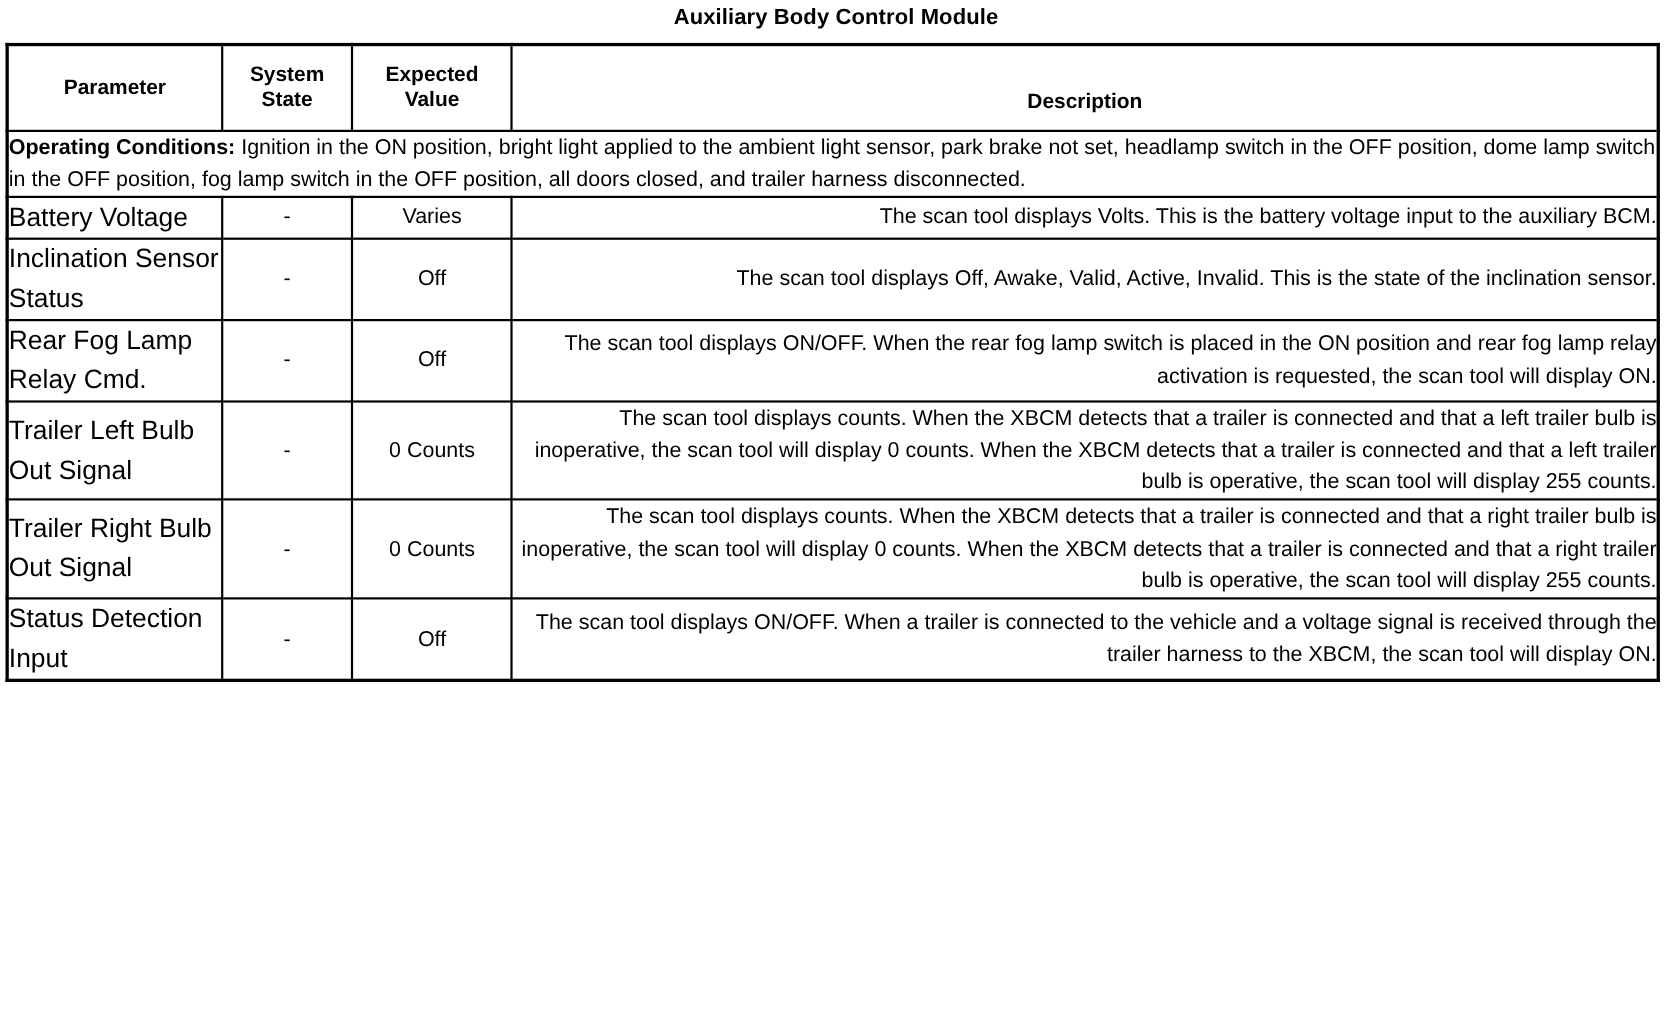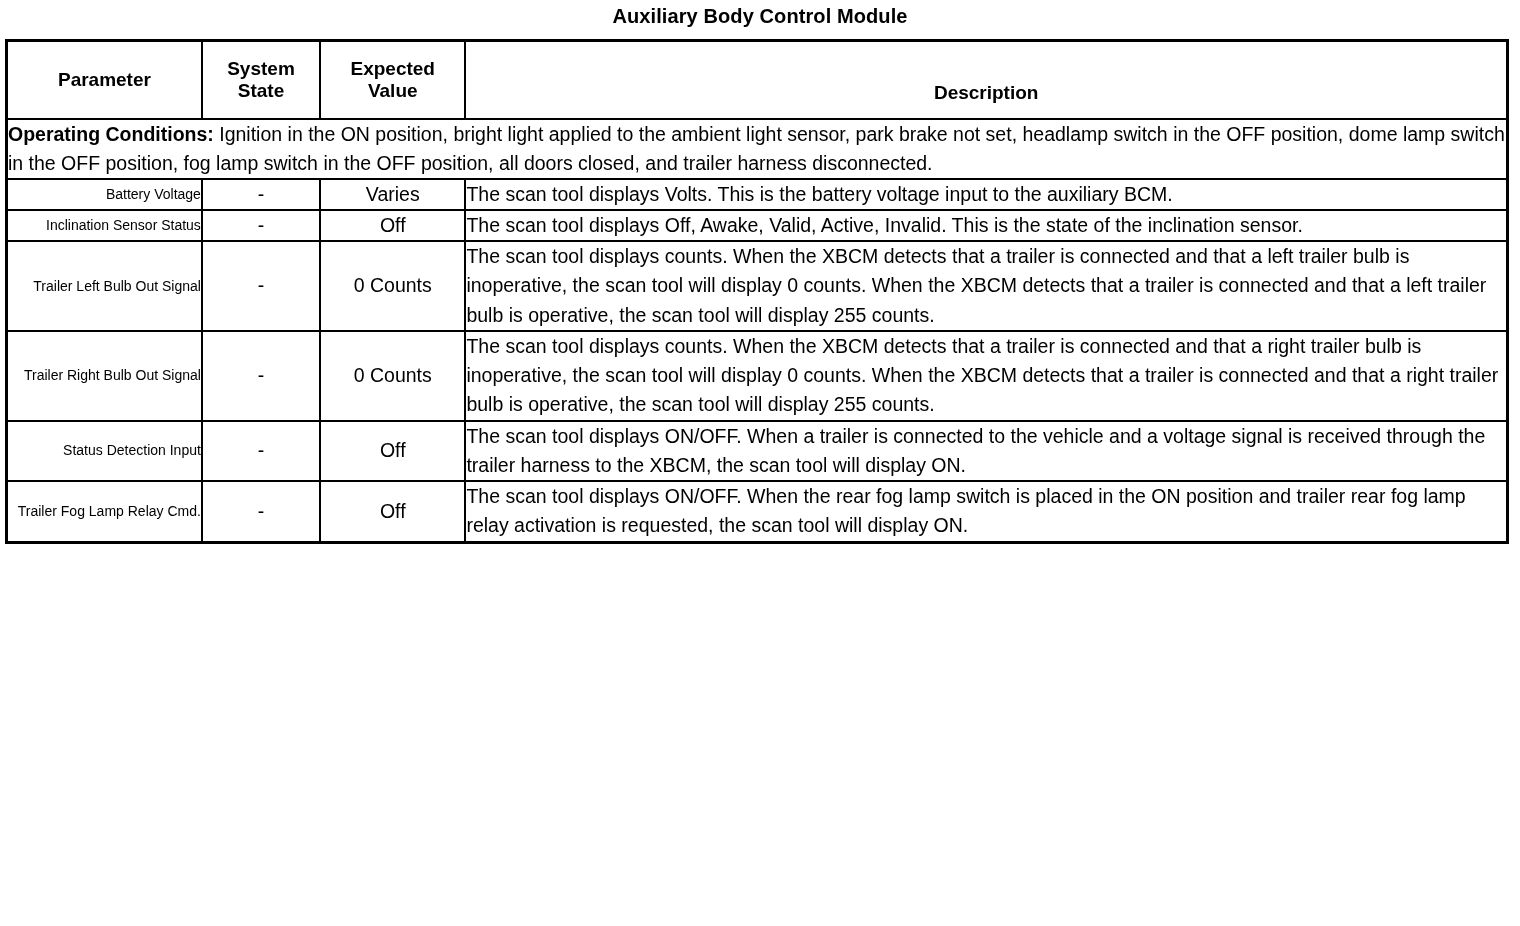--- a/index.html
+++ b/index.html
@@ -61,35 +61,35 @@
     padding: 7px 9px 9px 9px;
     font-size: 19.5px;
     line-height: 1.48;
     text-align: left;
     vertical-align: top;
     margin-left: 35px;
   }
   td.cond-cell b { font-weight: bold; }
 
   td.param-cell {
-    font-size: 14px;
+    font-size: 24px;
     line-height: 1.5;
-    text-align: right;
+    text-align: left;
     padding: 3px 5px 3px 8px;
   }
   td.state-cell,
   td.value-cell {
     font-size: 19.5px;
     text-align: center;
     line-height: 1.4;
   }
   td.desc-cell {
     font-size: 19.5px;
     line-height: 1.5;
-    text-align: left;
+    text-align: right;
     padding: 4px 10px 4px 9px;
   }
 </style>
 </head>
 <body>
 
 <div class="page">
 
   <div class="doc-title">Auxiliary Body Control Module</div>
 
@@ -134,39 +134,39 @@
           <td class="value-cell">Varies</td>
           <td class="desc-cell">The scan tool displays Volts. This is the battery voltage input to the auxiliary BCM.</td>
         </tr>
         <tr>
           <td class="param-cell">Inclination Sensor Status</td>
           <td class="state-cell">-</td>
           <td class="value-cell">Off</td>
           <td class="desc-cell">The scan tool displays Off, Awake, Valid, Active, Invalid. This is the state of the inclination sensor.</td>
         </tr>
         <tr>
+          <td class="param-cell">Rear Fog Lamp Relay Cmd.</td>
+          <td class="state-cell">-</td>
+          <td class="value-cell">Off</td>
+          <td class="desc-cell">The scan tool displays ON/OFF. When the rear fog lamp switch is placed in the ON position and rear fog lamp relay activation is requested, the scan tool will display ON.</td>
+        </tr>
+        <tr>
           <td class="param-cell">Trailer Left Bulb Out Signal</td>
           <td class="state-cell">-</td>
           <td class="value-cell">0 Counts</td>
           <td class="desc-cell">The scan tool displays counts. When the XBCM detects that a trailer is connected and that a left trailer bulb is inoperative, the scan tool will display 0 counts. When the XBCM detects that a trailer is connected and that a left trailer bulb is operative, the scan tool will display 255 counts.</td>
         </tr>
         <tr>
           <td class="param-cell">Trailer Right Bulb Out Signal</td>
           <td class="state-cell">-</td>
           <td class="value-cell">0 Counts</td>
           <td class="desc-cell">The scan tool displays counts. When the XBCM detects that a trailer is connected and that a right trailer bulb is inoperative, the scan tool will display 0 counts. When the XBCM detects that a trailer is connected and that a right trailer bulb is operative, the scan tool will display 255 counts.</td>
         </tr>
         <tr>
           <td class="param-cell">Status Detection Input</td>
           <td class="state-cell">-</td>
           <td class="value-cell">Off</td>
           <td class="desc-cell">The scan tool displays ON/OFF. When a trailer is connected to the vehicle and a voltage signal is received through the trailer harness to the XBCM, the scan tool will display ON.</td>
         </tr>
-        <tr>
-          <td class="param-cell">Trailer Fog Lamp Relay Cmd.</td>
-          <td class="state-cell">-</td>
-          <td class="value-cell">Off</td>
-          <td class="desc-cell">The scan tool displays ON/OFF. When the rear fog lamp switch is placed in the ON position and trailer rear fog lamp relay activation is requested, the scan tool will display ON.</td>
-        </tr>
       </tbody>
   </table>
 
 </div>
 
 </body></html>

